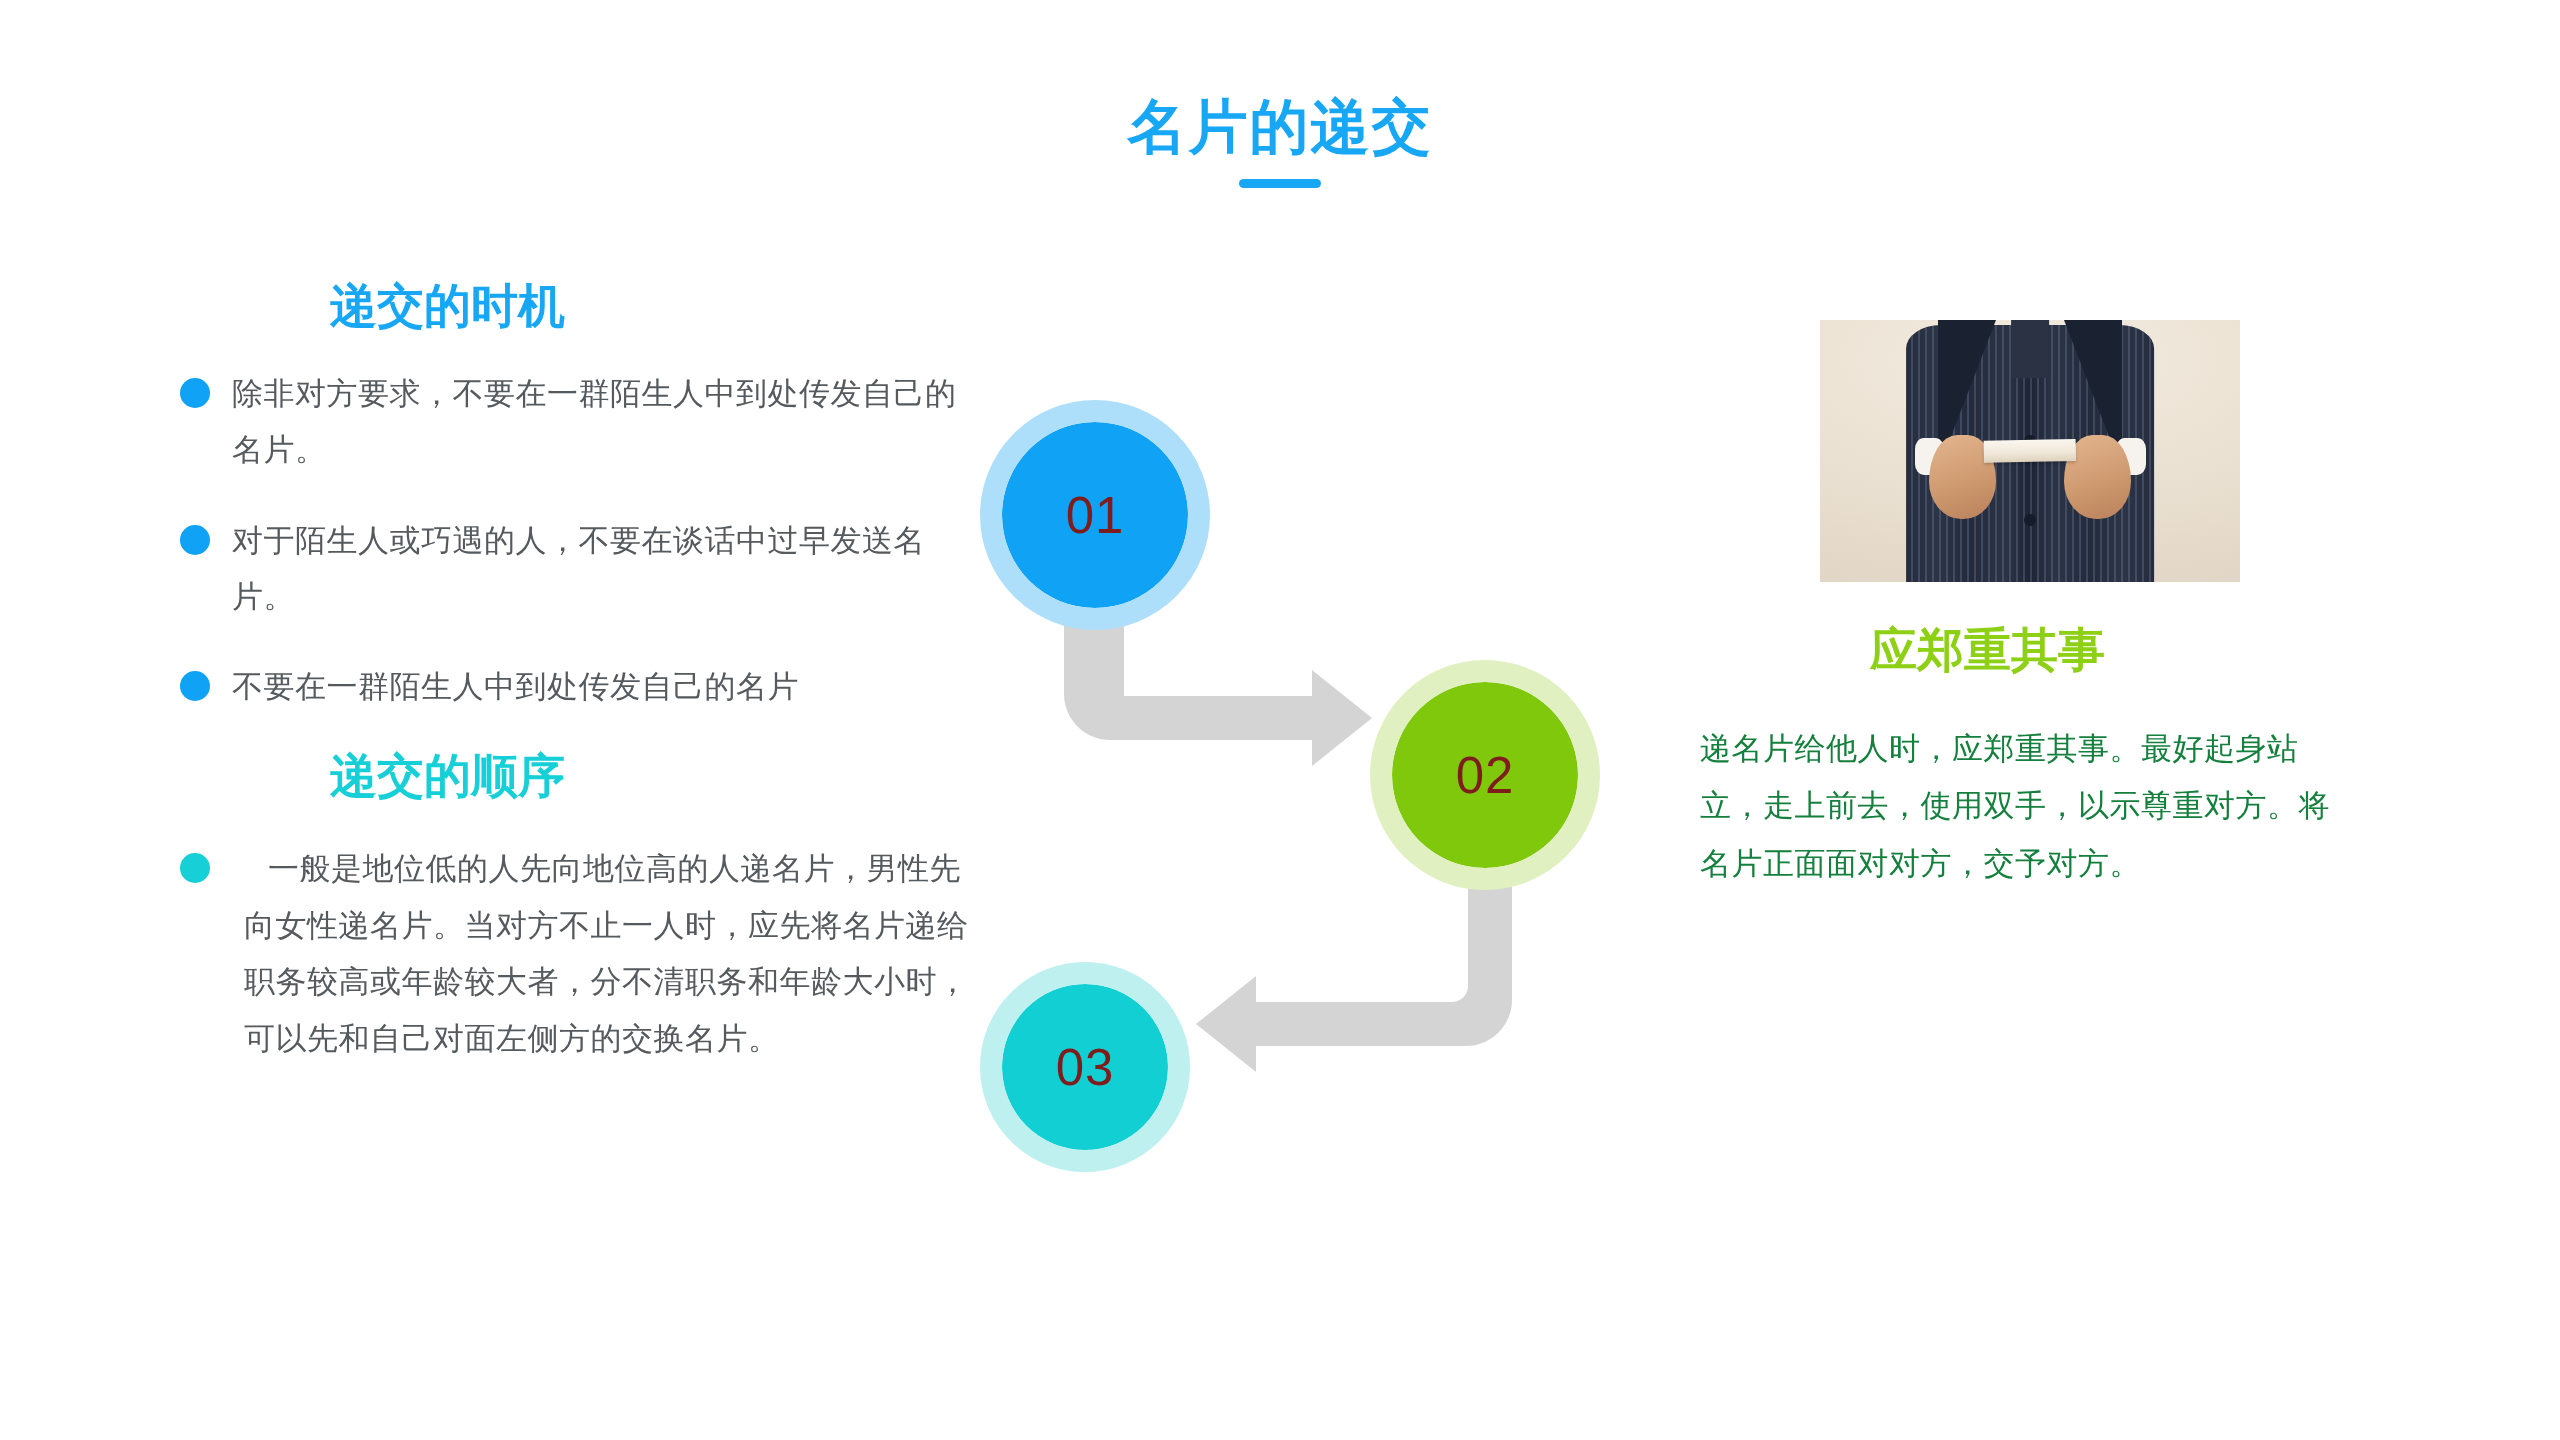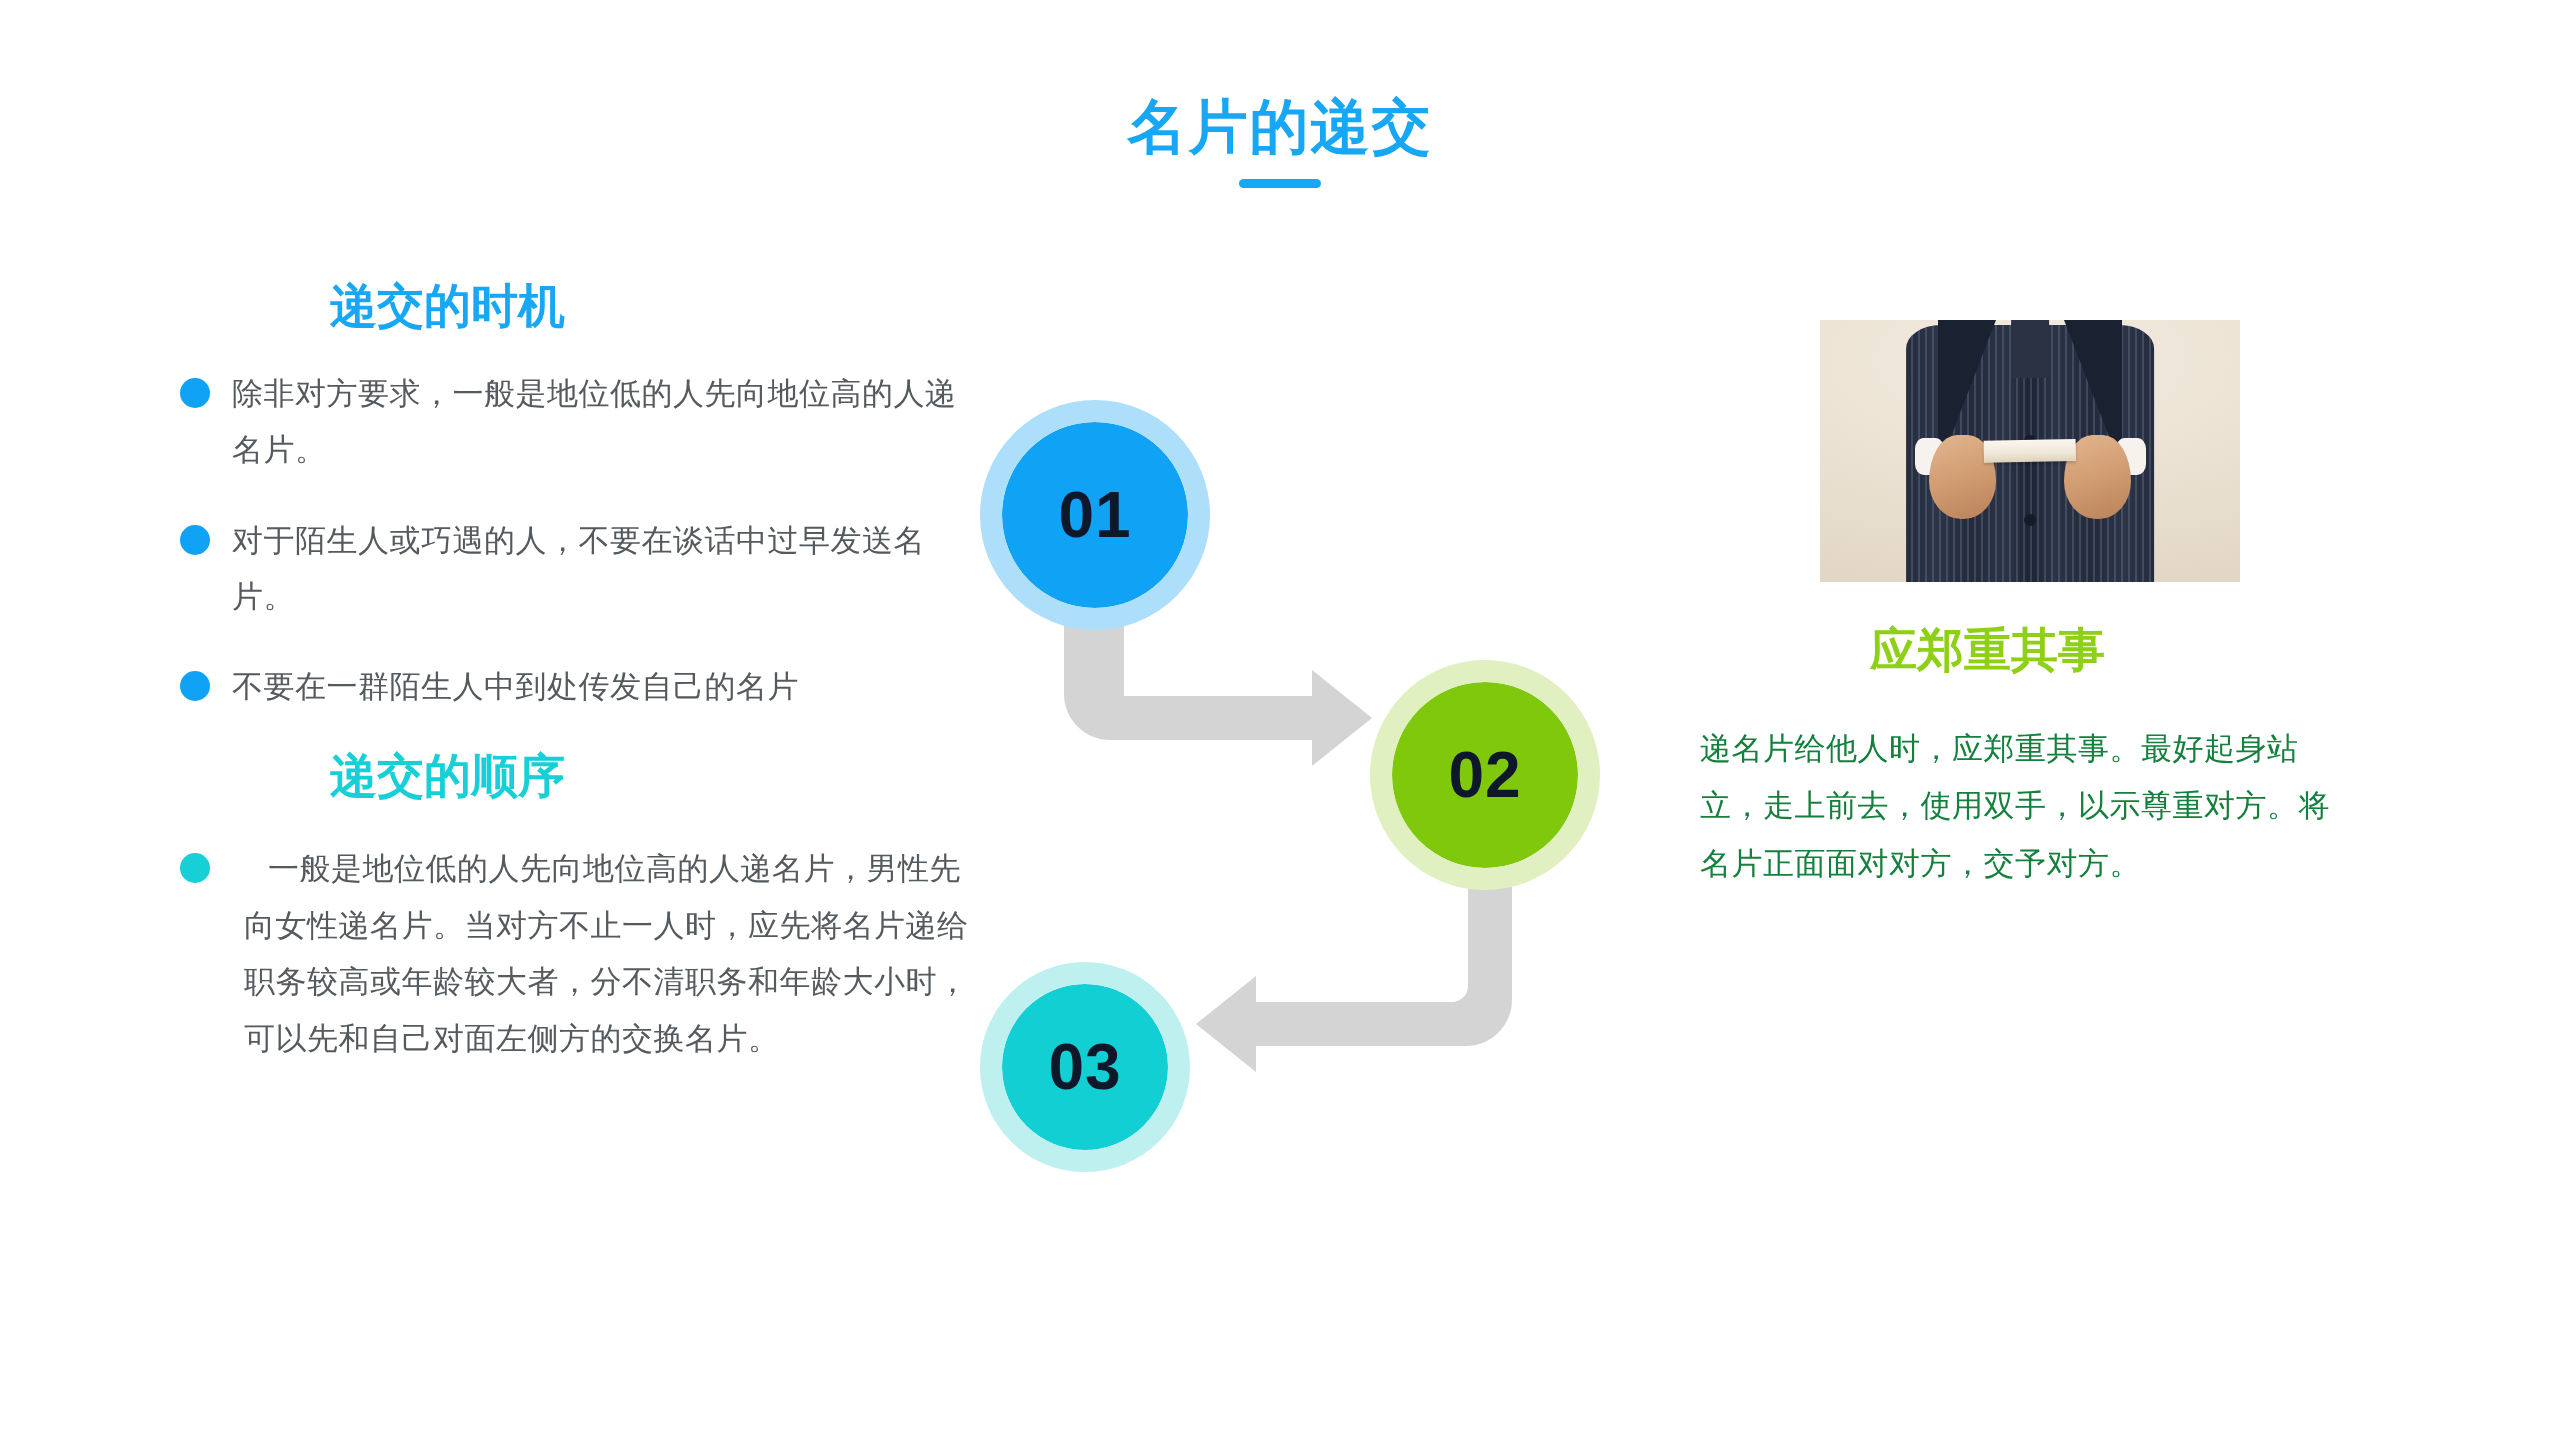--- a/index.html
+++ b/index.html
@@ -97,23 +97,23 @@
   }
   .circle {
     position: absolute;
     border-radius: 50%;
     display: flex;
     align-items: center;
     justify-content: center;
     box-sizing: border-box;
   }
   .circle .num {
-    color: #0f172a;
-    font-size: 64px;
-    font-weight: bold;
+    color: #7f1d1d;
+    font-size: 51px;
+    font-weight: normal;
     letter-spacing: 1px;
   }
   .c1 {
     left: 20px; top: 20px;
     width: 230px; height: 230px;
     background: #0FA2F5;
     border: 22px solid #AEDFFA;
     background-clip: padding-box;
   }
   .c2 {
@@ -290,21 +290,21 @@
     <div class="title-underline"></div>
   </div>
 
   <div class="left-col">
 
     <div class="section-head blue">递交的时机</div>
 
     <div class="bullets">
       <div class="bullet-row">
         <span class="bullet-dot blue"></span>
-        <span class="bullet-text">除非对方要求，一般是地位低的人先向地位高的人递名片。</span>
+        <span class="bullet-text">除非对方要求，不要在一群陌生人中到处传发自己的名片。</span>
       </div>
       <div class="bullet-row">
         <span class="bullet-dot blue"></span>
         <span class="bullet-text">对于陌生人或巧遇的人，不要在谈话中过早发送名片。</span>
       </div>
       <div class="bullet-row">
         <span class="bullet-dot blue"></span>
         <span class="bullet-text">不要在一群陌生人中到处传发自己的名片</span>
       </div>
     </div>

